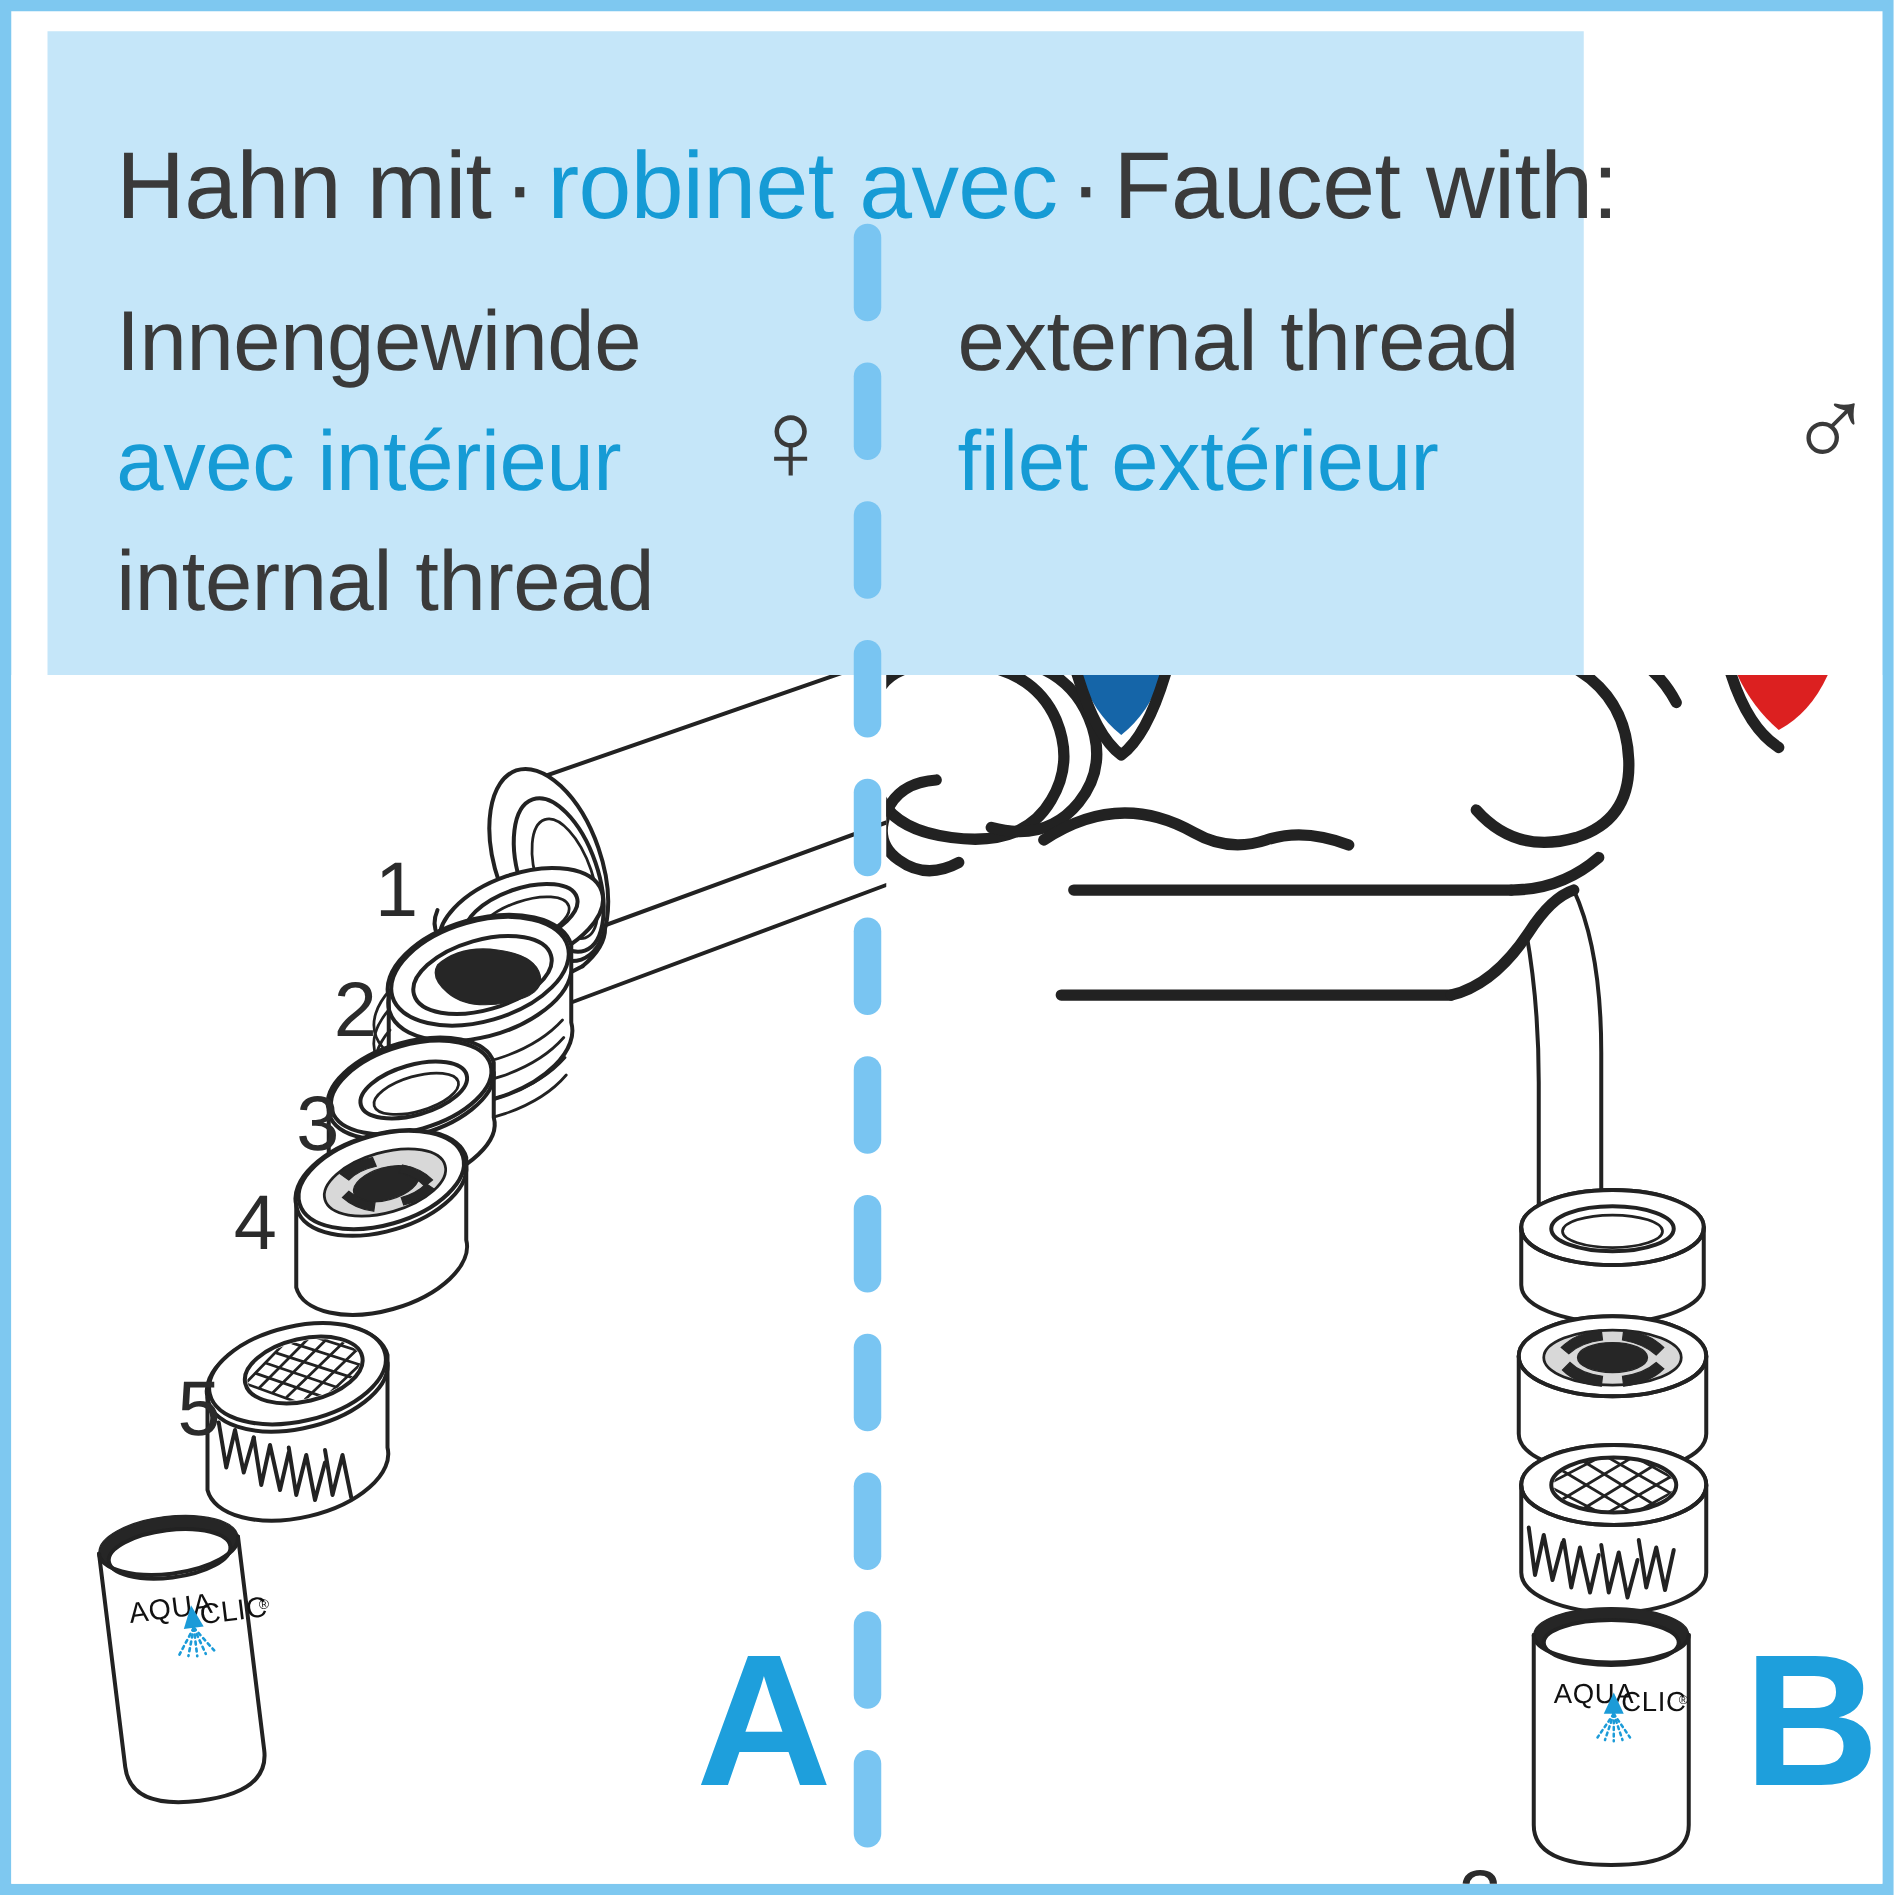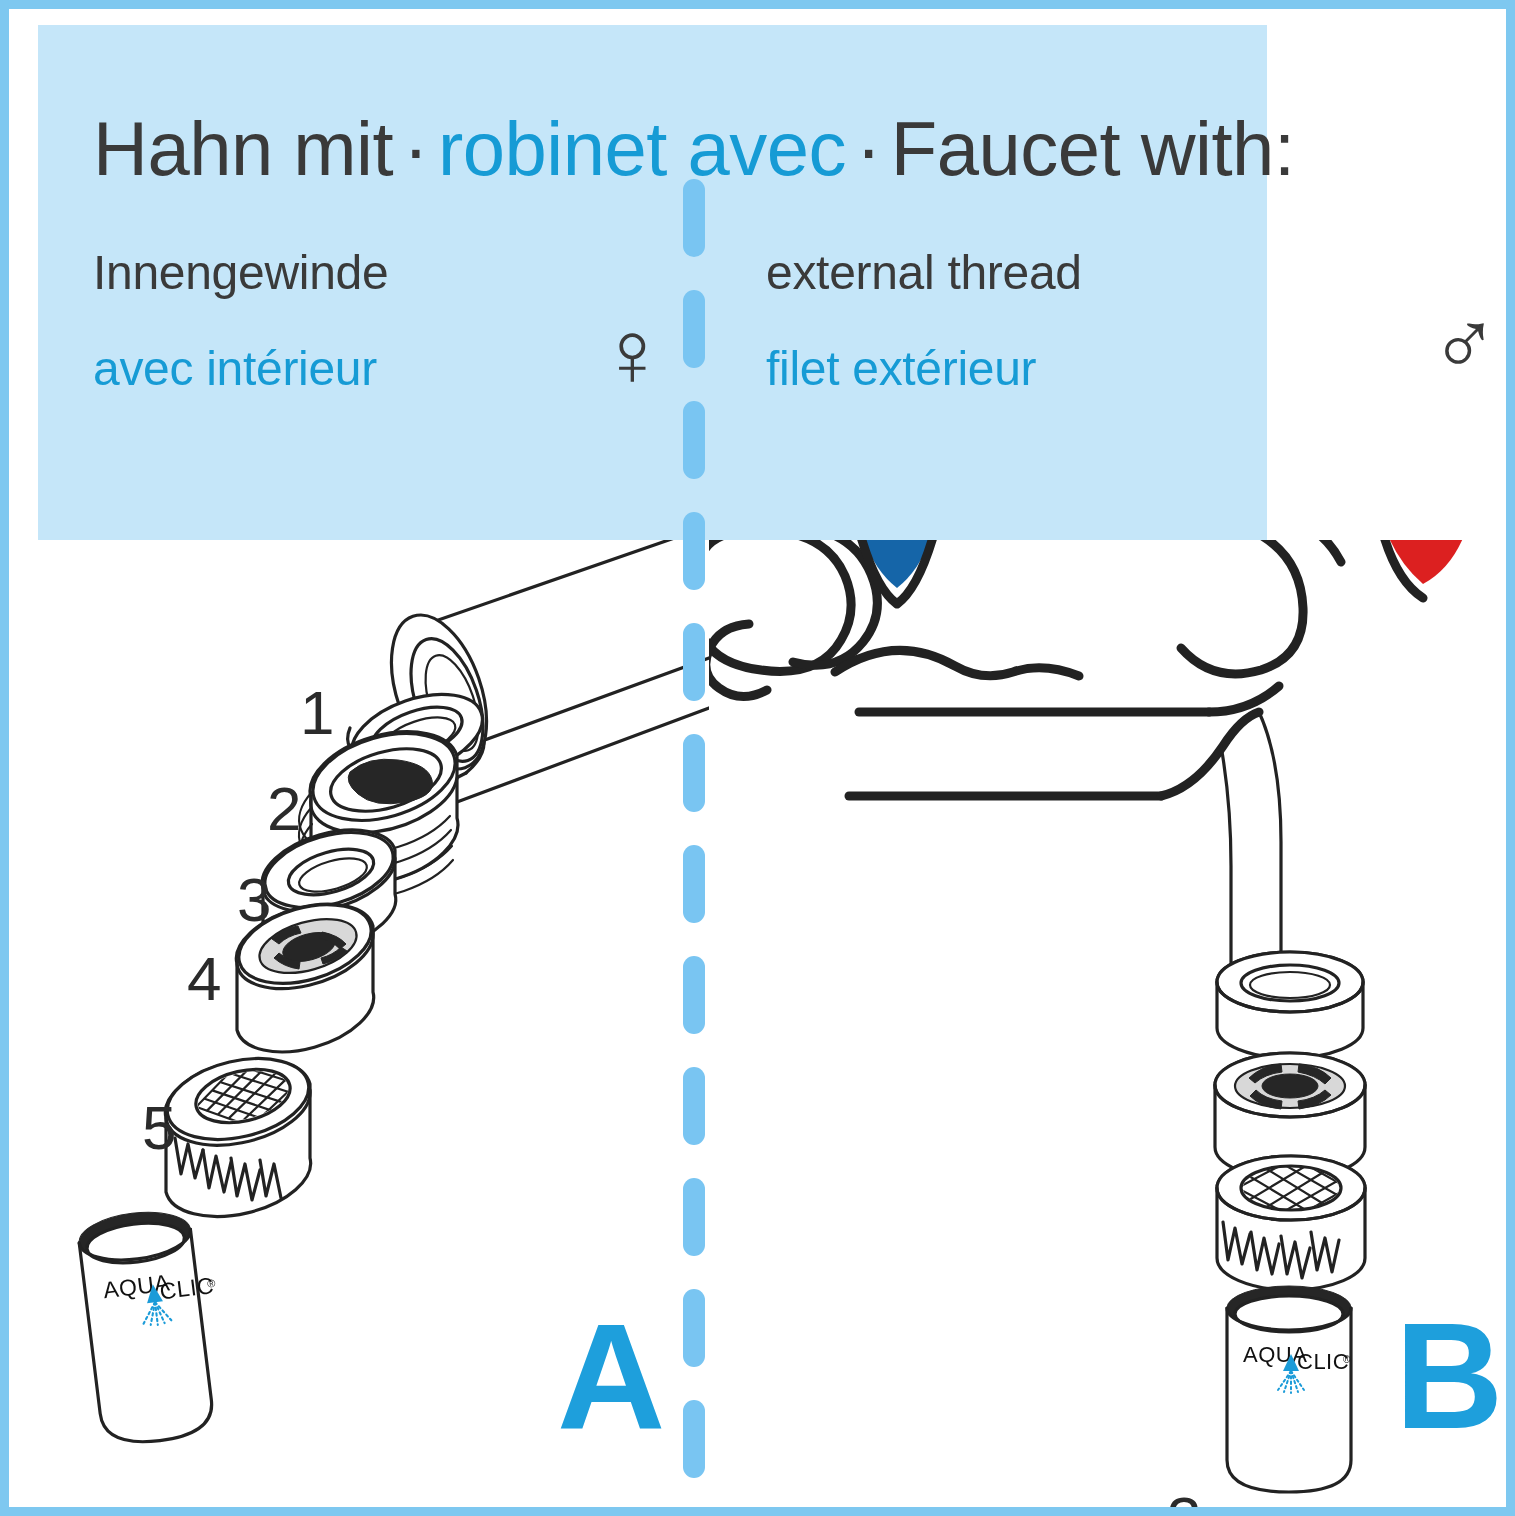--- a/index.html
+++ b/index.html
@@ -10,21 +10,21 @@
 
   
   #header{position:absolute;left:0;top:16px;width:1229px;height:531px;
           background:#c5e6f9;box-sizing:border-box;margin-left:29px;}
   #title{position:absolute;left:55px;top:86px;font-size:76px;line-height:1;
          white-space:nowrap;letter-spacing:-0.5px;}
   .t-dark{color:#3a3a3a;}
   .t-blue{color:#169bd5;}
   .t-sep{color:#3a3a3a;padding:0 10px;}
 
-  .hcol{position:absolute;top:200px;font-size:48px;line-height:96px;letter-spacing:-0.3px;}
+  .hcol{position:absolute;top:200px;font-size:68px;line-height:96px;letter-spacing:-0.3px;}
   #hcol-a{left:55px;width:560px;}
   #hcol-b{left:728px;width:640px;}
   .hline{white-space:nowrap;}
 
   .gender{position:absolute;font-size:92px;color:#3a3a3a;line-height:1;}
   #venus{left:560px;top:282px;}
   #mars{left:1392px;top:272px;}
 
   
   #body{position:absolute;left:0;top:531px;width:1497px;height:976px;background:#fff;}
@@ -57,20 +57,21 @@
 
   <div id="header">
 
     <div id="title">
       <span class="t-dark">Hahn mit</span><span class="t-sep">·</span><span class="t-blue">robinet avec</span><span class="t-sep">·</span><span class="t-dark">Faucet with:</span>
     </div>
 
     <div class="hcol" id="hcol-a">
       <div class="hline t-dark">Innengewinde</div>
       <div class="hline t-blue">avec intérieur</div>
+      <div class="hline t-dark">internal thread</div>
     </div>
 
     <div class="hcol" id="hcol-b">
       <div class="hline t-dark">external thread</div>
       <div class="hline t-blue">filet extérieur</div>
     </div>
 
     <div class="gender" id="venus">♀</div>
     <div class="gender" id="mars">♂</div>
   </div>

